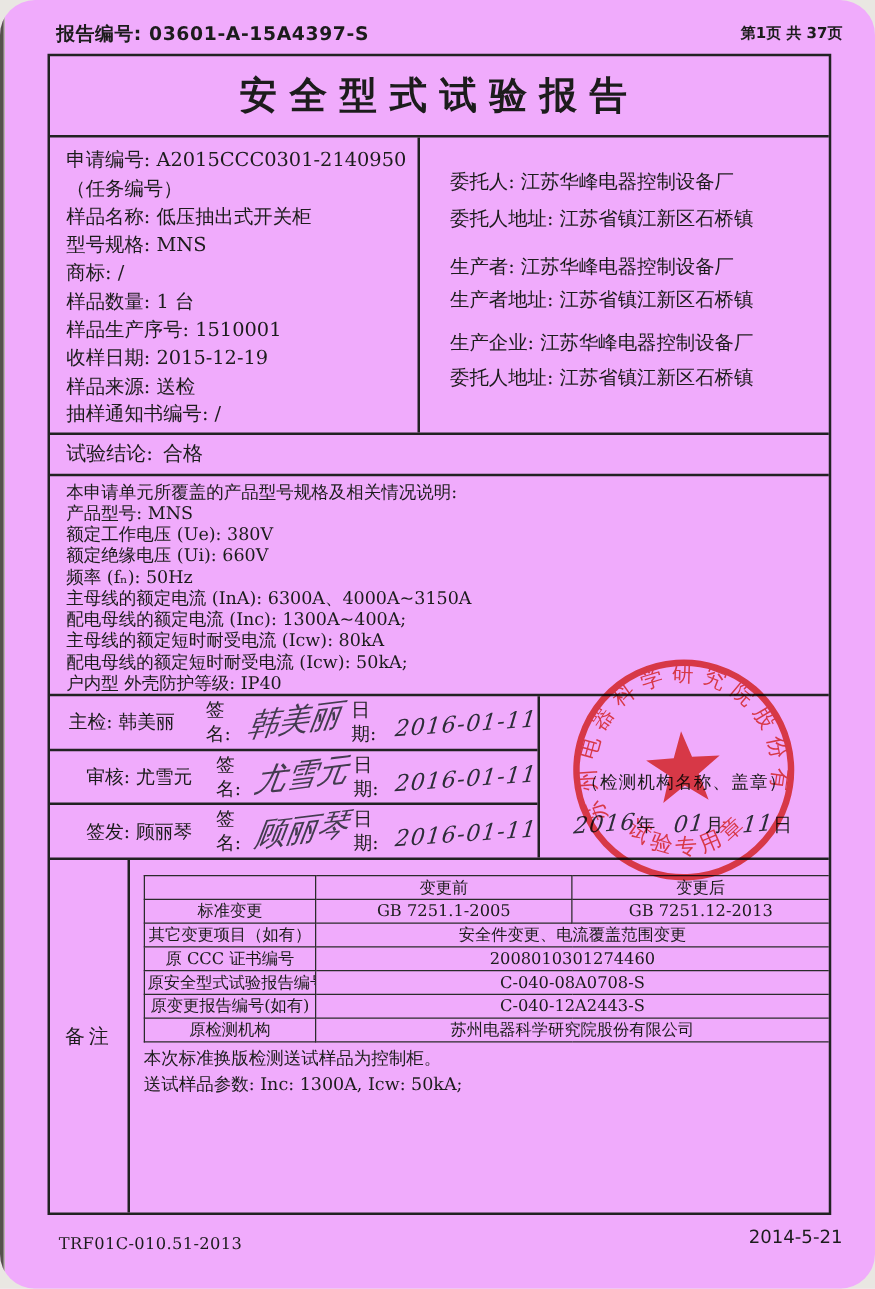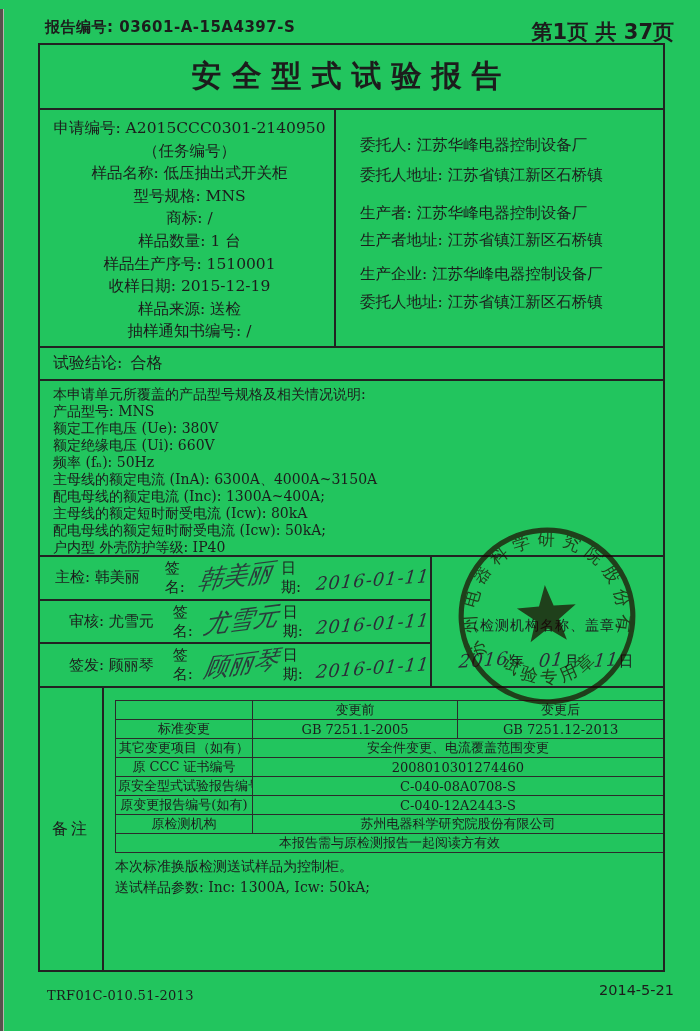--- a/index.html
+++ b/index.html
@@ -1,31 +1,31 @@
 <!DOCTYPE html>
 <html><head>
 <meta charset="utf-8">
 <style>
   * { margin:0; padding:0; box-sizing:border-box; }
   html,body { width:700px; height:1031px; }
   body { background:#e9e7e2; font-family:"DejaVu Serif","Liberation Serif",serif; color:#1c1c1c; }
-  .page { position:relative; width:700px; height:1031px; background:#22c55e; overflow:hidden; }
+  .page { position:relative; width:700px; height:1031px; background:#f0abfc; overflow:hidden;border-radius:28px; }
   .scan-edge { position:absolute; left:0; top:9px; width:3px; height:1022px; background:#56524c; }
   .scan-edge2 { position:absolute; left:3px; top:9px; width:1px; height:1022px; background:#b9b5ae; }
 
   .hdr-left { position:absolute; left:45px; top:18px; font-size:15px; font-family:"DejaVu Sans","Liberation Sans",sans-serif; font-weight:600; letter-spacing:.5px; }
-  .hdr-right { position:absolute; right:26px; top:18px; font-size:21px; font-family:"DejaVu Sans","Liberation Sans",sans-serif; font-weight:600; }
+  .hdr-right { position:absolute; right:26px; top:18px; font-size:12px; font-family:"DejaVu Sans","Liberation Sans",sans-serif; font-weight:600; }
 
   .outer { position:absolute; left:38px; top:43px; width:627px; height:929px; border:2px solid #222; display:flex; flex-direction:column; }
 
   .title-row { height:65px; border-bottom:2px solid #222; display:flex; align-items:center; justify-content:center; font-size:30px; font-weight:600; letter-spacing:10px; }
 
   .info-row { height:238px; border-bottom:2px solid #222; display:flex; font-size:15.5px; }
   .info-left { width:296px; border-right:2px solid #222; padding:7px 8px 0 13px; }
-  .info-left div { line-height:22.6px; white-space:nowrap;text-align:center; }
+  .info-left div { line-height:22.6px; white-space:nowrap; }
   .info-right { flex:1; padding:0 6px 0 24px; }
   .info-right div { line-height:22px; white-space:nowrap; }
   .mt24{margin-top:24px} .mt8{margin-top:8px} .mt16{margin-top:16px}
   .mt5{margin-top:5px} .mt12{margin-top:12px} .mt6{margin-top:6px}
 
   .std-row { height:69px; border-bottom:2px solid #222; padding:8px 14px 0 13px; font-size:16px; line-height:26px; }
   .concl-row { height:33px; border-bottom:2px solid #222; display:flex; align-items:center; padding-left:13px; font-size:16px; }
 
   .cov-row { height:176px; border-bottom:2px solid #222; padding:5px 0 0 13px; font-size:14px; }
   .cov-row div { line-height:17px; white-space:nowrap; }
@@ -193,23 +193,20 @@
             <td colspan="2">C-040-08A0708-S</td>
           </tr>
           <tr>
             <td>原变更报告编号(如有)</td>
             <td colspan="2">C-040-12A2443-S</td>
           </tr>
           <tr>
             <td>原检测机构</td>
             <td colspan="2">苏州电器科学研究院股份有限公司</td>
           </tr>
-          <tr>
-            <td colspan="3">本报告需与原检测报告一起阅读方有效</td>
-          </tr>
           </tbody>
         </table>
         <div class="notes">
           <div>本次标准换版检测送试样品为控制柜。</div>
           <div>送试样品参数: Inc: 1300A, Icw: 50kA;</div>
         </div>
       </div>
     </div>
 
   </div>

